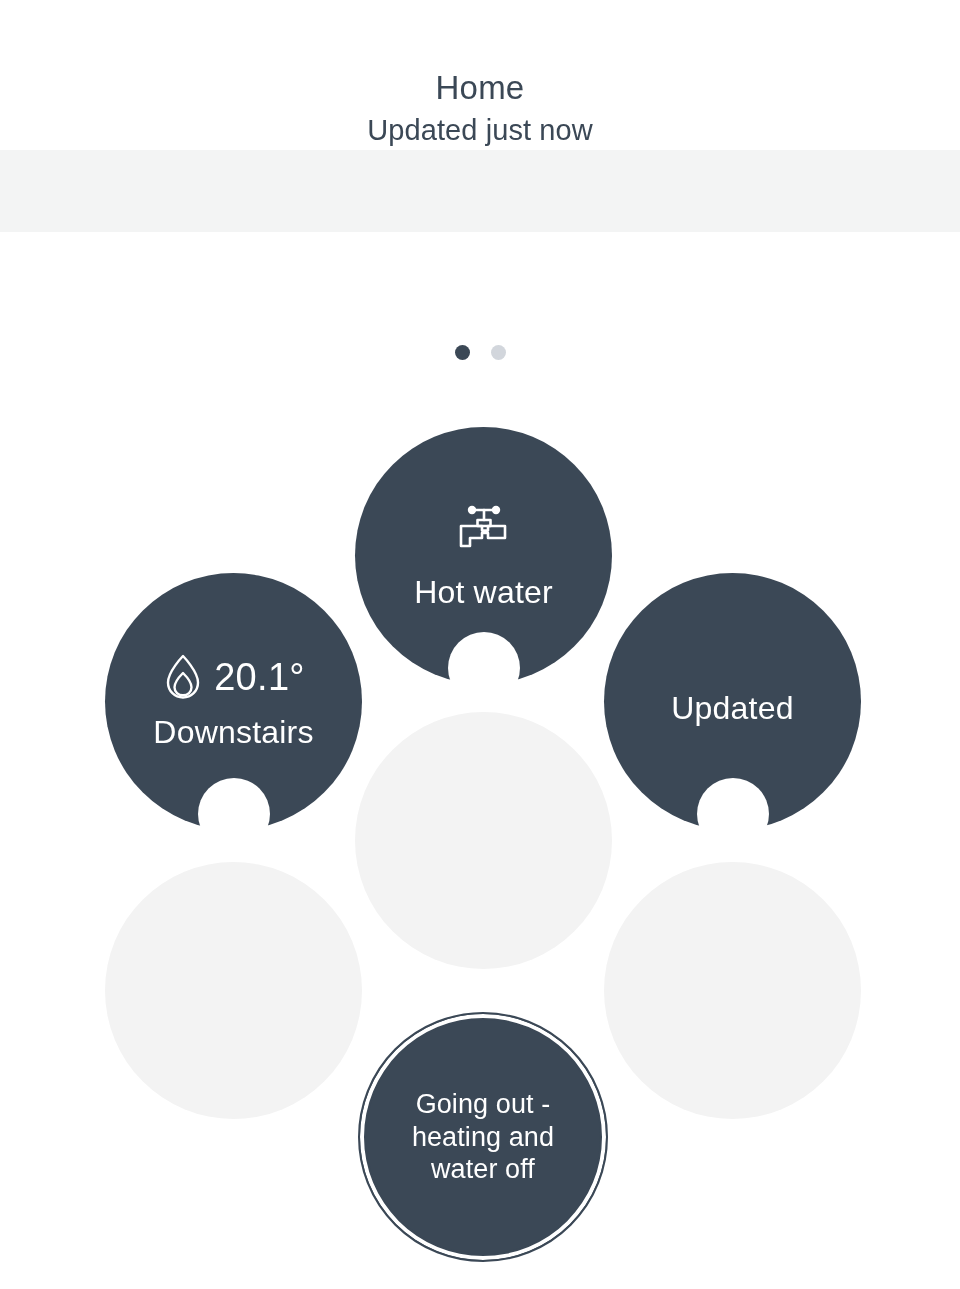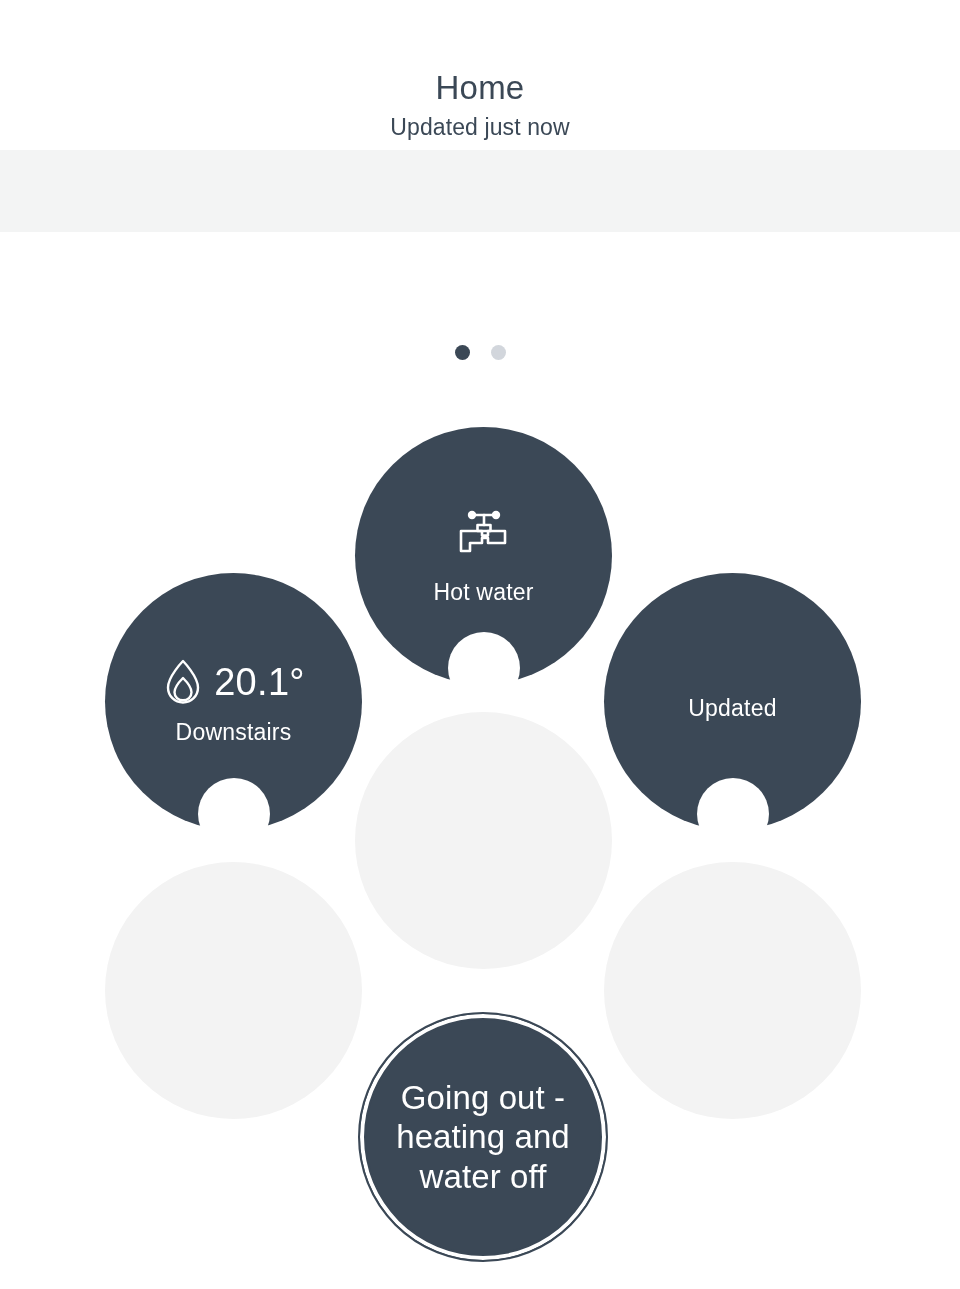--- a/index.html
+++ b/index.html
@@ -32,21 +32,21 @@
     padding-top: 70px;
   }
   .header-title {
     font-size: 33px;
     color: #3b4856;
     font-weight: 400;
     letter-spacing: 0.2px;
     line-height: 1.12;
   }
   .header-subtitle {
-    font-size: 23px;
+    font-size: 29px;
     color: #3b4856;
     font-weight: 400;
     margin-top: 8px;
     letter-spacing: 0.1px;
     line-height: 1.1;
   }
 
   
   .grey-strip {
     position: absolute;
@@ -139,21 +139,21 @@
     gap: 10px;
   }
   .tile-temp {
     font-size: 38px;
     font-weight: 400;
     color: #ffffff;
     letter-spacing: 0.3px;
     line-height: 1;
   }
   .tile-label {
-    font-size: 23px;
+    font-size: 32px;
     font-weight: 400;
     color: #ffffff;
     margin-top: 14px;
     letter-spacing: 0.2px;
     line-height: 1.1;
   }
   .tile-label-hw {
     margin-top: 22px;
   }
 
@@ -182,21 +182,21 @@
     border-radius: 50%;
     background: #3b4856;
     display: flex;
     align-items: center;
     justify-content: center;
   }
   .action-label {
     position: relative;
     text-align: center;
     color: #ffffff;
-    font-size: 33px;
+    font-size: 27px;
     line-height: 1.2;
     font-weight: 400;
     white-space: pre-line;
     letter-spacing: 0.1px;
   }
 </style>
 </head>
 <body>
 
 <div class="header">

